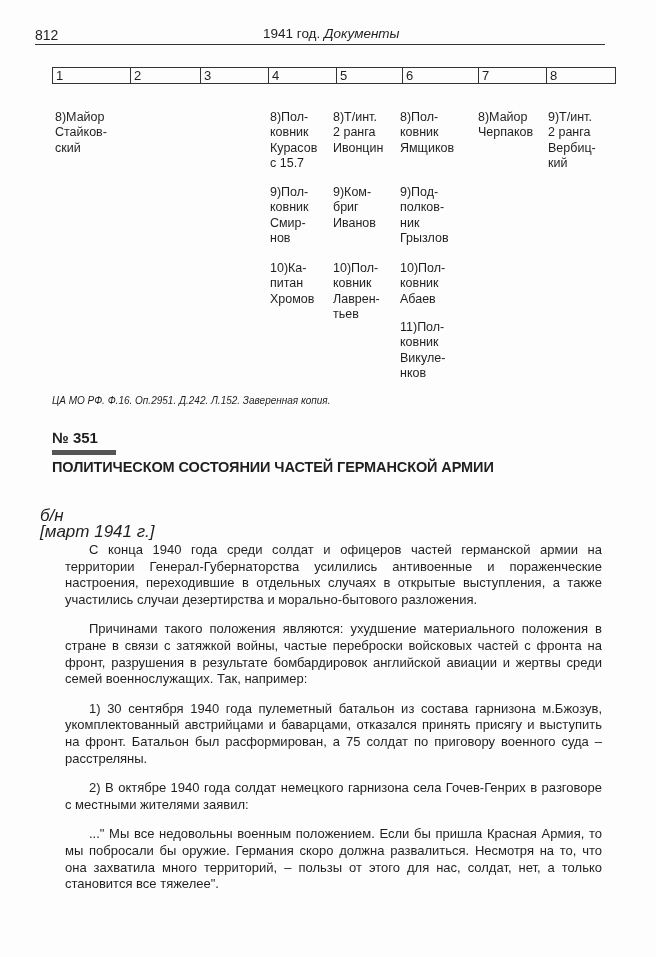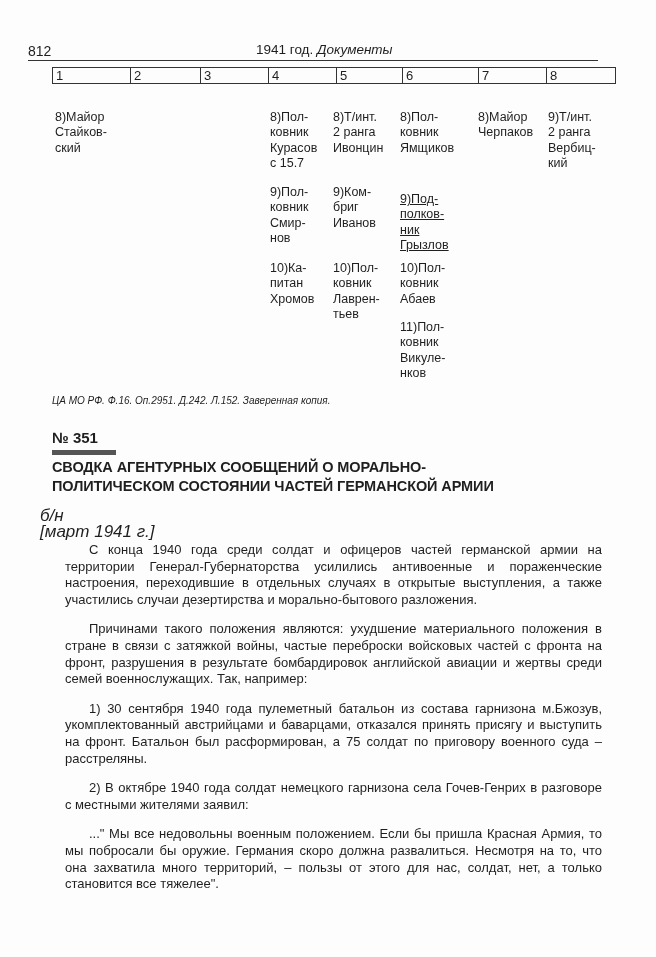--- a/index.html
+++ b/index.html
@@ -1,19 +1,19 @@
 <!DOCTYPE html>
 <html><head>
 <meta charset="utf-8">
 <style>
   html, body { margin: 0; padding: 0; background: #fdfdfd; }
   body { width: 656px; height: 957px; position: relative; overflow: hidden;
          font-family: "Liberation Sans", "DejaVu Sans", sans-serif; color: #1f1f1f; }
   .abs { position: absolute; }
-  .running-head { left: 28px; top: 24px; width: 570px; height: 20px; border-bottom: 1.5px solid #333; margin-top: 16px; }
+  .running-head { left: 35px; top: 24px; width: 570px; height: 20px; border-bottom: 1.5px solid #333; }
   .page-num { position: absolute; left: 0; top: 3px; font-size: 14px; }
   .run-title { position: absolute; left: 228px; top: 2px; font-size: 13.5px; }
   .run-title .ital { font-style: italic; text-align: right; }
 
   table.grid { position: absolute; left: 52px; top: 67px; border-collapse: collapse; table-layout: fixed; width: 563px; }
   table.grid th { border: 1.2px solid #333; font-weight: normal; font-size: 13px; text-align: left; padding: 0 3px; height: 15px; line-height: 15px; }
   .cell-text { position: absolute; font-size: 12.5px; line-height: 15.4px; white-space: pre; margin-top: 24px; }
 
   .archive { left: 52px; top: 395px; font-size: 10px; font-style: italic; }
   .docnum { left: 52px; top: 429px; font-size: 15px; font-weight: bold; }
@@ -78,21 +78,21 @@
 Вербиц-
 кий</div>
 
 <div class="cell-text" style="left:270px; top:161px;">9)Пол-
 ковник
 Смир-
 нов</div>
 <div class="cell-text" style="left:333px; top:161px;">9)Ком-
 бриг
 Иванов</div>
-<div class="cell-text" style="left:400px; top:168px;text-decoration:underline;">9)Под-
+<div class="cell-text" style="left:400px; top:161px;">9)Под-
 полков-
 ник
 Грызлов</div>
 
 <div class="cell-text" style="left:270px; top:237px;">10)Ка-
 питан
 Хромов</div>
 <div class="cell-text" style="left:333px; top:237px;">10)Пол-
 ковник
 Лаврен-
@@ -104,21 +104,20 @@
 <div class="cell-text" style="left:400px; top:296px;">11)Пол-
 ковник
 Викуле-
 нков</div>
 
 <div class="abs archive">ЦА МО РФ. Ф.16. Оп.2951. Д.242. Л.152. Заверенная копия.</div>
 
 <div class="abs docnum">№ 351</div>
 <div class="abs docnum-bar"></div>
 <div class="abs doctitle">
-  <div>СВОДКА АГЕНТУРНЫХ СООБЩЕНИЙ О МОРАЛЬНО-</div>
   <div>ПОЛИТИЧЕСКОМ СОСТОЯНИИ ЧАСТЕЙ ГЕРМАНСКОЙ АРМИИ</div>
 </div>
 
 <div class="abs meta" style="top:506px;">б/н</div>
 <div class="abs meta" style="top:522px;">[март 1941 г.]</div>
 
 <div class="abs body-text" style="top:542px;">
   <p class="para first">С конца 1940 года среди солдат и офицеров частей германской армии на территории Генерал-Губернаторства усилились антивоенные и пораженческие настроения, переходившие в отдельных случаях в открытые выступления, а также участились случаи дезертирства и морально-бытового разложения.</p>
   <p class="para">Причинами такого положения являются: ухудшение материального положения в стране в связи с затяжкой войны, частые переброски войсковых частей с фронта на фронт, разрушения в результате бомбардировок английской авиации и жертвы среди семей военнослужащих. Так, например:</p>
   <p class="para">1) 30 сентября 1940 года пулеметный батальон из состава гарнизона м.Бжозув, укомплектованный австрийцами и баварцами, отказался принять присягу и выступить на фронт. Батальон был расформирован, а 75 солдат по приговору военного суда – расстреляны.</p>

